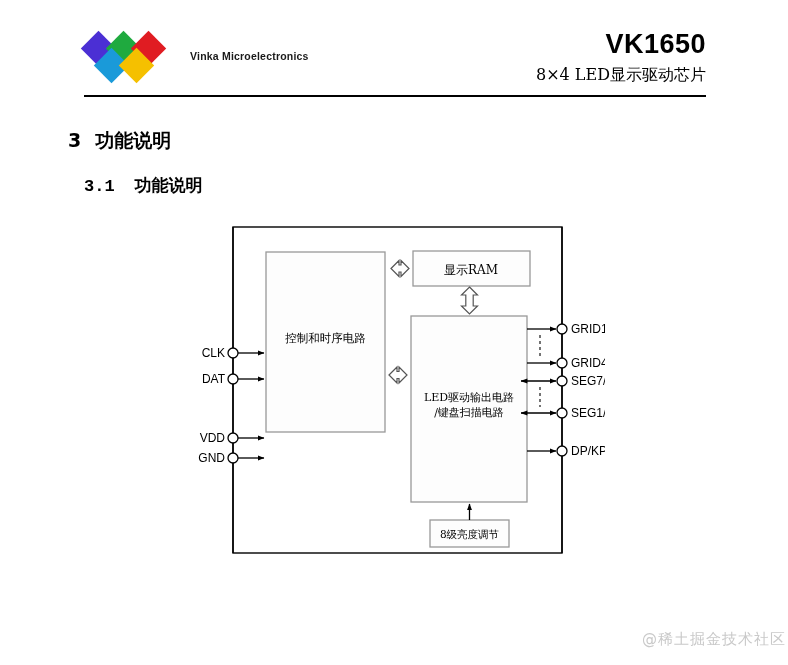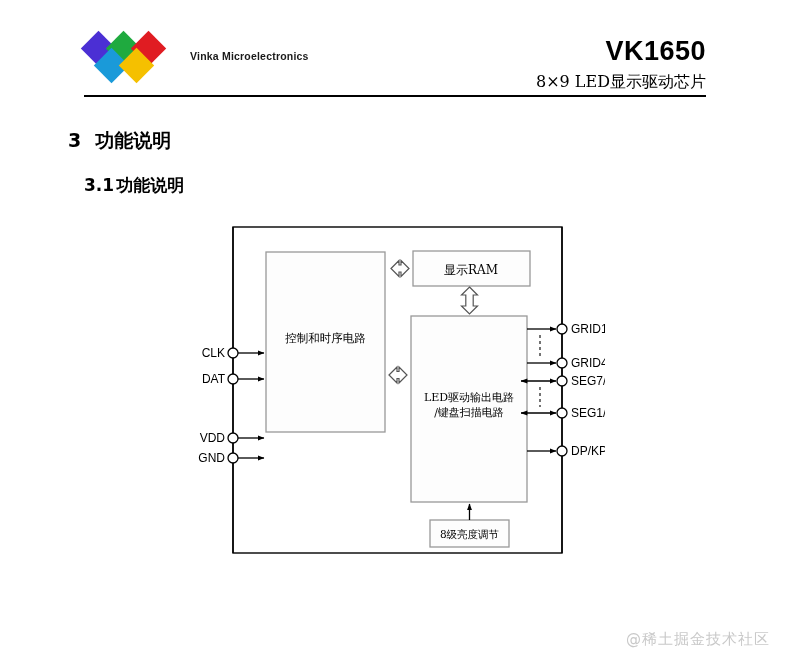--- a/index.html
+++ b/index.html
@@ -50,21 +50,21 @@
     left: 106px; top: 24px;
     font-family: "Liberation Sans", sans-serif;
     font-size: 10.5px;
     font-weight: 700;
     color: #1a1a1a;
     letter-spacing: 0.2px;
     white-space: nowrap;
   }
   #header-right {
     position: absolute;
-    right: 0px; top: 13px;
+    right: 0px; top: 6px;
     text-align: right;
   }
   #part-number {
     font-family: "Liberation Sans", sans-serif;
     font-size: 27px;
     font-weight: 700;
     letter-spacing: 0.5px;
     line-height: 32px;
     white-space: nowrap;
   }
@@ -95,21 +95,21 @@
   }
   #section-heading .num { margin-right: 14px; }
   #subsection-heading {
     position: absolute;
     left: 84px; top: 174px;
     font-family: "DejaVu Sans", sans-serif;
     font-size: 17px;
     font-weight: 700;
     white-space: nowrap;
   }
-  #subsection-heading .num { margin-right: 2px; }
+  #subsection-heading .num { margin-right: 20px; font-family: Liberation Mono, monospace; }
 
   
   #block-diagram {
     position: absolute;
     left: 185px; top: 215px;
     width: 420px; height: 350px;
   }
   #diagram-svg { display: block; }
   .blk-label {
     font-family: "DejaVu Serif", serif;
@@ -117,21 +117,21 @@
   }
   .pin-label {
     font-family: "Liberation Sans", sans-serif;
     font-size: 12px;
     fill: #000;
   }
 
   
   #watermark {
     position: absolute;
-    right: 18px; bottom: 16px;
+    right: 2px; bottom: 16px;
     font-family: "DejaVu Sans", sans-serif;
     font-size: 15px;
     color: #c9c9c9;
     letter-spacing: 1px;
     white-space: nowrap;
   }
 </style>
 </head>
 <body>
 
@@ -143,21 +143,21 @@
       <div class="diamond" style="left:25px; top:4px;  background:#1faa3f;"></div>
       <div class="diamond" style="left:50px; top:4px;  background:#e01c22;"></div>
       <div class="diamond" style="left:13px; top:21px; background:#1a9ad9;"></div>
       <div class="diamond" style="left:38px; top:21px; background:#f5c000;"></div>
     </div>
     <div id="logo-wordmark-en">Vinka Microelectronics</div>
   </div>
 
   <div id="header-right">
     <div id="part-number">VK1650</div>
-    <div id="part-subtitle">8×9  LED显示驱动芯片</div>
+    <div id="part-subtitle">8×4  LED显示驱动芯片</div>
   </div>
 
 </div>
 <div id="header-rule"></div>
 
 <div id="section-heading">
   <span class="num">3</span><span>功能说明</span>
 </div>
 
 <div id="subsection-heading">

